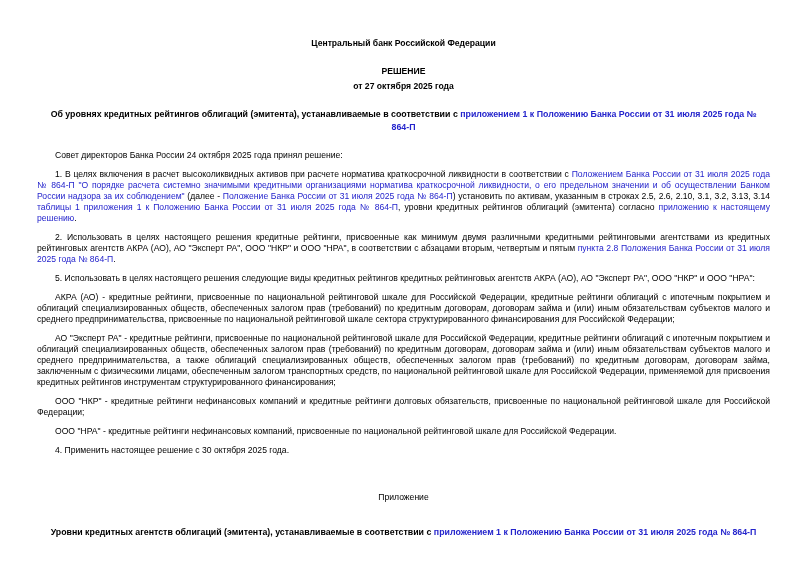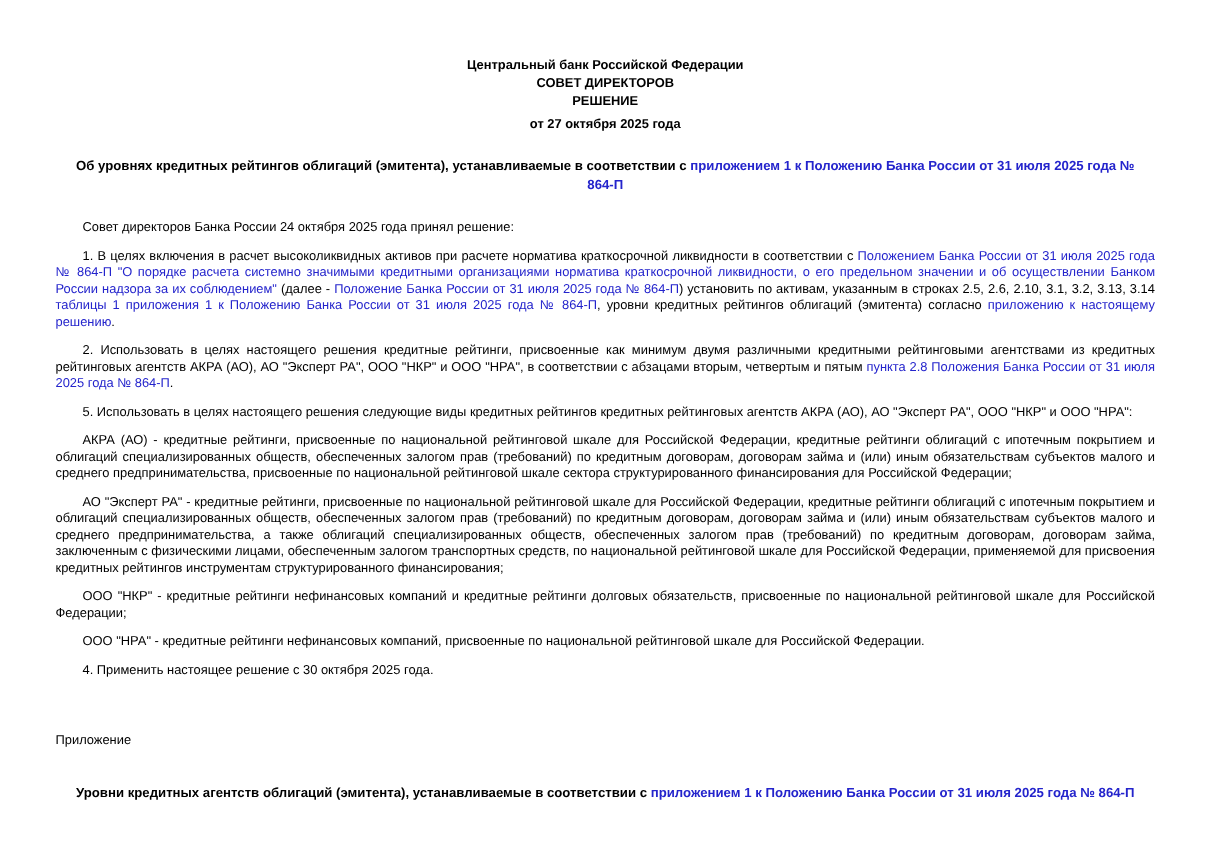--- a/index.html
+++ b/index.html
@@ -14,58 +14,57 @@
     font-family: "Liberation Sans", sans-serif;
     font-size: 8.6px;
     line-height: 11px;
     color: #000000;
   }
   .header .hline {
     text-align: center;
     font-weight: bold;
     line-height: 12px;
   }
-  .doc-type { margin-top: 0; }
+  .doc-type { margin-top: 16px; }
   .doc-date { margin-top: 3px; }
   .doc-title {
     font-size: 8.8px;
     font-weight: bold;
     text-align: center;
     line-height: 13px;
     margin: 16px 0 0 0;
     padding: 0 8px;
   }
   .para {
     text-align: justify;
     text-indent: 18px;
     margin: 8px 0 0 0;
   }
   .intro { margin-top: 16px; }
   .doclink { color: var(--link-blue, #2424cc); cursor: pointer; }
   .appendix-label {
-    text-align: left;
+    text-align: center;
     margin-top: 36px;
   }
   .appendix-title {
     font-size: 8.8px;
     font-weight: bold;
     text-align: center;
     line-height: 13px;
     margin: 23px 0 0 0;
   }
   h1, h2 { font-family: inherit; }
 </style>
 </head>
 <body>
 
 <div class="page">
 
   <div class="header">
     <div class="hline">Центральный банк Российской Федерации</div>
-    <div class="hline">СОВЕТ ДИРЕКТОРОВ</div>
     <div class="hline doc-type">РЕШЕНИЕ</div>
     <div class="hline doc-date">от 27 октября 2025 года</div>
   </div>
 
   <h1 class="doc-title"><span>Об уровнях кредитных рейтингов облигаций (эмитента), устанавливаемые в соответствии с </span><span class="doclink">приложением 1 к Положению Банка России от 31 июля 2025 года № 864-П</span></h1>
 
   <p class="para intro">Совет директоров Банка России 24 октября 2025 года принял решение:</p>
 
   <p class="para"><span>1. В целях включения в расчет высоколиквидных активов при расчете норматива краткосрочной ликвидности в соответствии с </span><span class="doclink">Положением Банка России от 31 июля 2025 года № 864-П "О порядке расчета системно значимыми кредитными организациями норматива краткосрочной ликвидности, о его предельном значении и об осуществлении Банком России надзора за их соблюдением"</span><span> (далее - </span><span class="doclink">Положение Банка России от 31 июля 2025 года № 864-П</span><span>) установить по активам, указанным в строках 2.5, 2.6, 2.10, 3.1, 3.2, 3.13, 3.14 </span><span class="doclink">таблицы 1 приложения 1 к Положению Банка России от 31 июля 2025 года № 864-П</span><span>, уровни кредитных рейтингов облигаций (эмитента) согласно </span><span class="doclink">приложению к настоящему решению</span><span>.</span></p>
 

